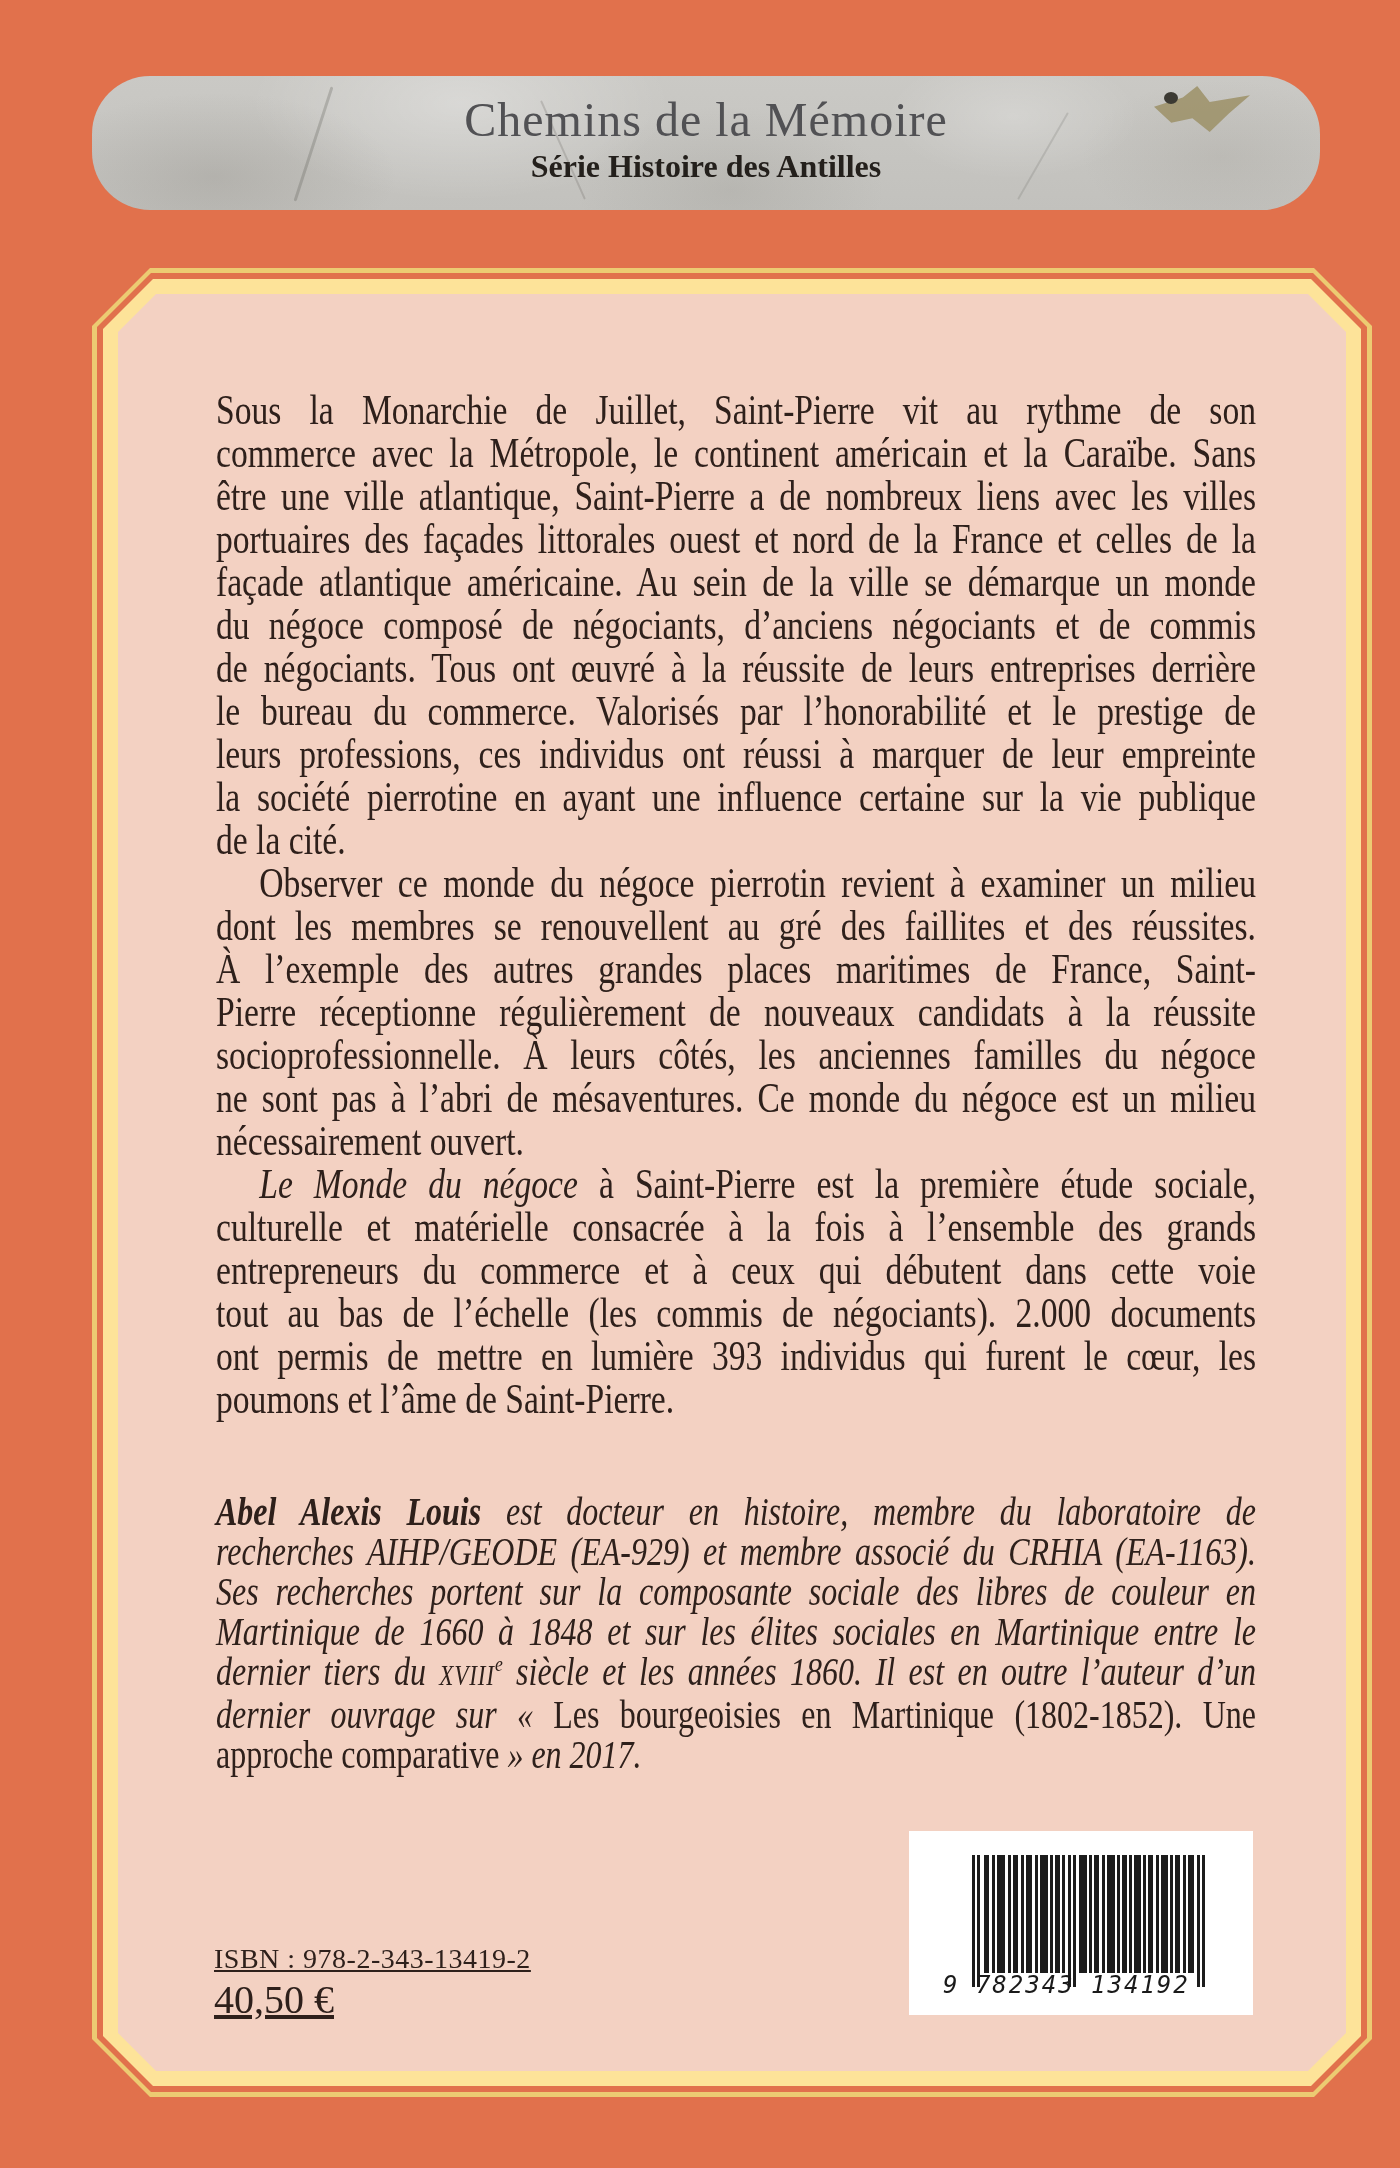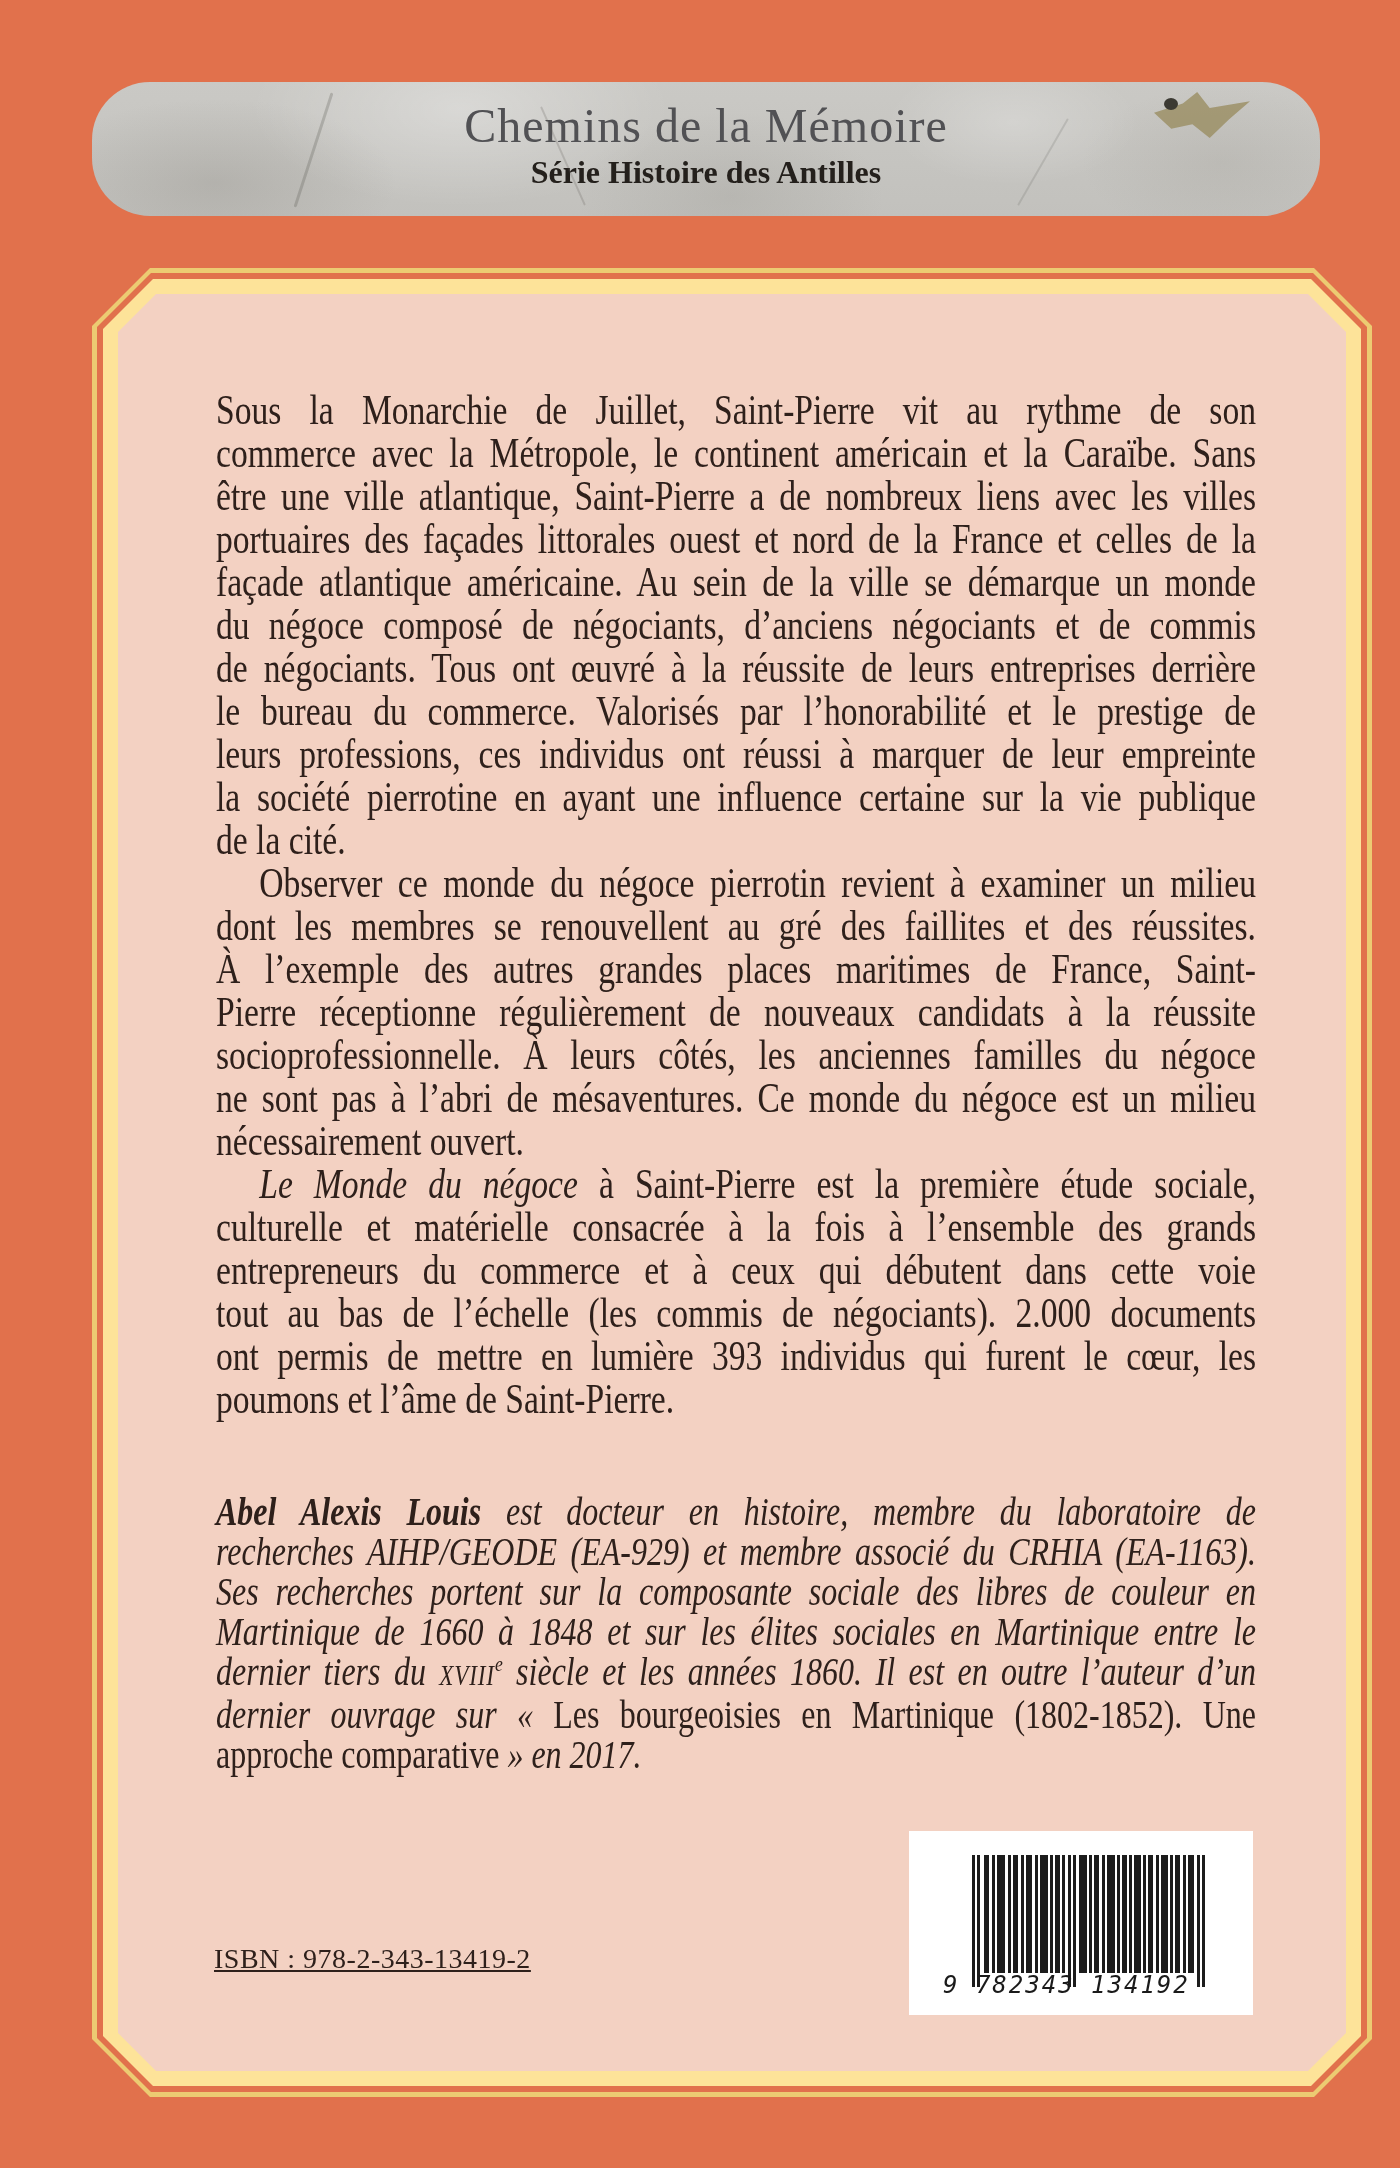--- a/index.html
+++ b/index.html
@@ -8,21 +8,21 @@
 
   
   .banner{position:absolute;left:92px;top:76px;width:1228px;height:134px;border-radius:58px;
     background:
       radial-gradient(ellipse 260px 120px at 10% 75%, rgba(120,116,108,.22), transparent 70%),
       radial-gradient(ellipse 300px 140px at 30% 20%, rgba(255,255,255,.30), transparent 70%),
       radial-gradient(ellipse 220px 120px at 52% 85%, rgba(130,128,120,.18), transparent 70%),
       radial-gradient(ellipse 180px 90px at 75% 30%, rgba(255,255,255,.22), transparent 70%),
       radial-gradient(ellipse 200px 110px at 92% 60%, rgba(140,135,125,.16), transparent 70%),
       linear-gradient(180deg,#cac9c5,#c2c1bd);
-    text-align:center;color:#515154;margin-top:6px;}
+    text-align:center;color:#515154;}
   .banner-vein1{position:absolute;left:220px;top:8px;width:3px;height:120px;background:rgba(90,88,84,.28);transform:rotate(18deg);border-radius:2px;}
   .banner-vein2{position:absolute;left:470px;top:20px;width:2px;height:108px;background:rgba(90,88,84,.22);transform:rotate(-24deg);border-radius:2px;}
   .banner-vein3{position:absolute;left:950px;top:30px;width:2px;height:100px;background:rgba(90,88,84,.18);transform:rotate(30deg);border-radius:2px;}
   .banner-blotch{position:absolute;left:1062px;top:10px;width:96px;height:46px;background:#9a8d62;opacity:.8;
     clip-path:polygon(0 45%,30% 25%,45% 0,58% 35%,100% 20%,78% 60%,58% 100%,40% 70%,18% 80%);}
   .banner-dot{position:absolute;left:1072px;top:16px;width:14px;height:12px;border-radius:50%;background:#3c3a33;}
   .banner-title{margin-top:18px;font-size:48px;line-height:52px;letter-spacing:1px;}
   .banner-subtitle{font-size:32px;line-height:40px;font-weight:bold;color:#24201c;}
 
   
@@ -119,20 +119,21 @@
     <div class="jline">recherches AIHP/GEODE (EA-929) et membre associé du CRHIA (EA-1163).</div>
     <div class="jline">Ses recherches portent sur la composante sociale des libres de couleur en</div>
     <div class="jline">Martinique de 1660 à 1848 et sur les élites sociales en Martinique entre le</div>
     <div class="jline"><span>dernier tiers du</span> <span class="sc">XVIII</span><sup>e</sup> <span>siècle et les années 1860. Il est en outre l’auteur d’un</span></div>
     <div class="jline"><span>dernier ouvrage sur «</span> <span class="roman">Les bourgeoisies en Martinique (1802-1852). Une</span></div>
     <div class="jline last"><span class="roman">approche comparative</span> <span>» en 2017.</span></div>
   </div>
 
   <div class="isbn-block">
     <div class="isbn-line">ISBN : 978-2-343-13419-2</div>
+    <div class="price-line">40,50 €</div>
   </div>
 
   <div class="barcode-box">
     <svg class="barcode-bars" width="344" height="184" viewBox="0 0 344 184" xmlns="http://www.w3.org/2000/svg">
       <g fill="#1c1c1c">
         <rect x="63" y="24" width="3" height="132"></rect>
         <rect x="68" y="24" width="3" height="132"></rect>
         <rect x="75" y="24" width="5" height="118"></rect>
         <rect x="83" y="24" width="3" height="118"></rect>
         <rect x="88" y="24" width="8" height="118"></rect>

